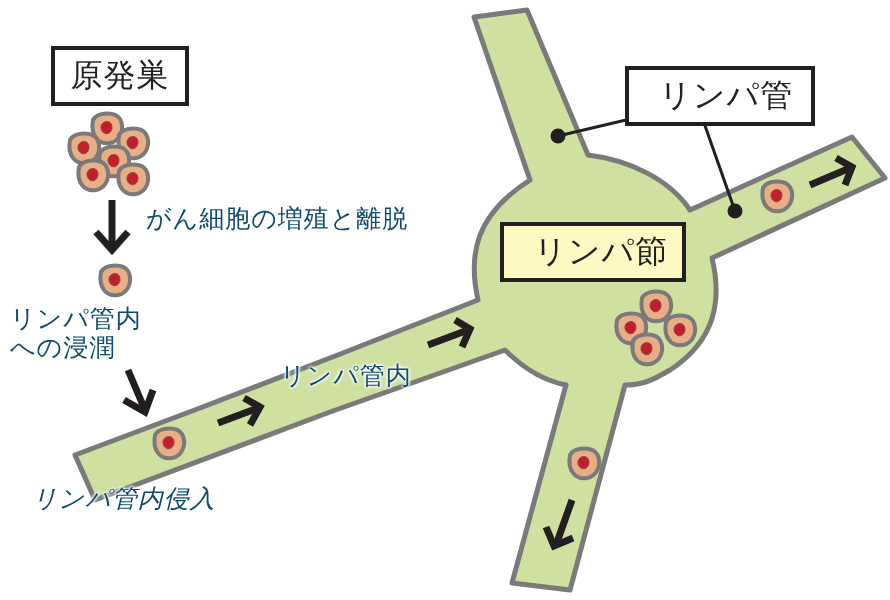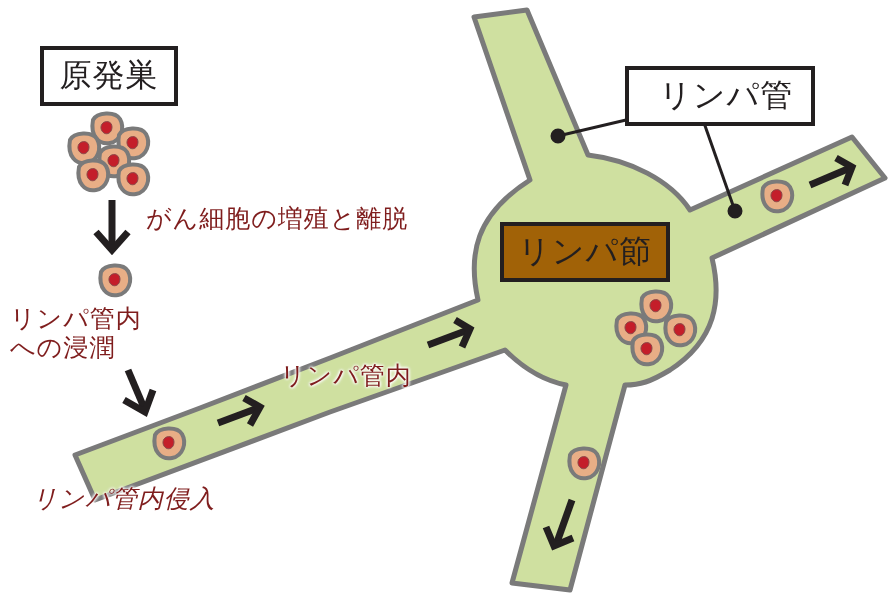--- a/index.html
+++ b/index.html
@@ -1,20 +1,20 @@
 <!DOCTYPE html>
 <html><head>
 <meta charset="utf-8">
 <style>
   html,body{margin:0;padding:0;background:#fff;}
   body{width:890px;height:600px;position:relative;overflow:hidden;font-family:"DejaVu Sans",sans-serif;}
   svg#diagram{position:absolute;left:0;top:0;}
-  .lbl{position:absolute;color:#7f1d1d;font-size:25px;line-height:1.15;white-space:nowrap;letter-spacing:1px;}
+  .lbl{position:absolute;color:#0c4a6e;font-size:25px;line-height:1.15;white-space:nowrap;letter-spacing:1px;}
   .box{position:absolute;border:4px solid #231f20;background:#fff;color:#231f20;font-size:32px;display:flex;align-items:center;justify-content:center;letter-spacing:1px;}
-  .box.green{background:#a16207;}
+  .box.green{background:#fef9c3;padding-left:16px;}
   .halo{text-shadow:0 0 3px #fff,0 0 3px #fff,0 0 3px #fff,0 0 4px #fff;}
 </style>
 </head>
 <body>
 
 <svg id="diagram" width="890" height="600" viewBox="0 0 890 600">
 
   <g fill="#cfe0a0" stroke="#7a7a7a" stroke-width="5" stroke-linejoin="round">
     <path d="
       M 75 455
@@ -91,21 +91,21 @@
         <line x1="810" y1="185" x2="850" y2="168"></line>
         <polyline points="836,158 852,167 845,185"></polyline>
       </g>
     <g>
         <line x1="572" y1="500" x2="556" y2="545"></line>
         <polyline points="546,527 554,546 573,538"></polyline>
       </g>
   </g>
 </svg>
 
-<div class="box" style="left:40px;top:46px;width:130px;height:52px;">
+<div class="box" style="left:51px;top:46px;width:130px;height:52px;">
   <span>原発巣</span>
 </div>
 <div class="box" style="left:625px;top:66px;width:170px;height:52px;padding-left:12px;">
   <span>リンパ管</span>
 </div>
 <div class="box green" style="left:500px;top:222px;width:162px;height:52px;">
   <span>リンパ節</span>
 </div>
 
 <div class="lbl" style="left:146px;top:205px;">

